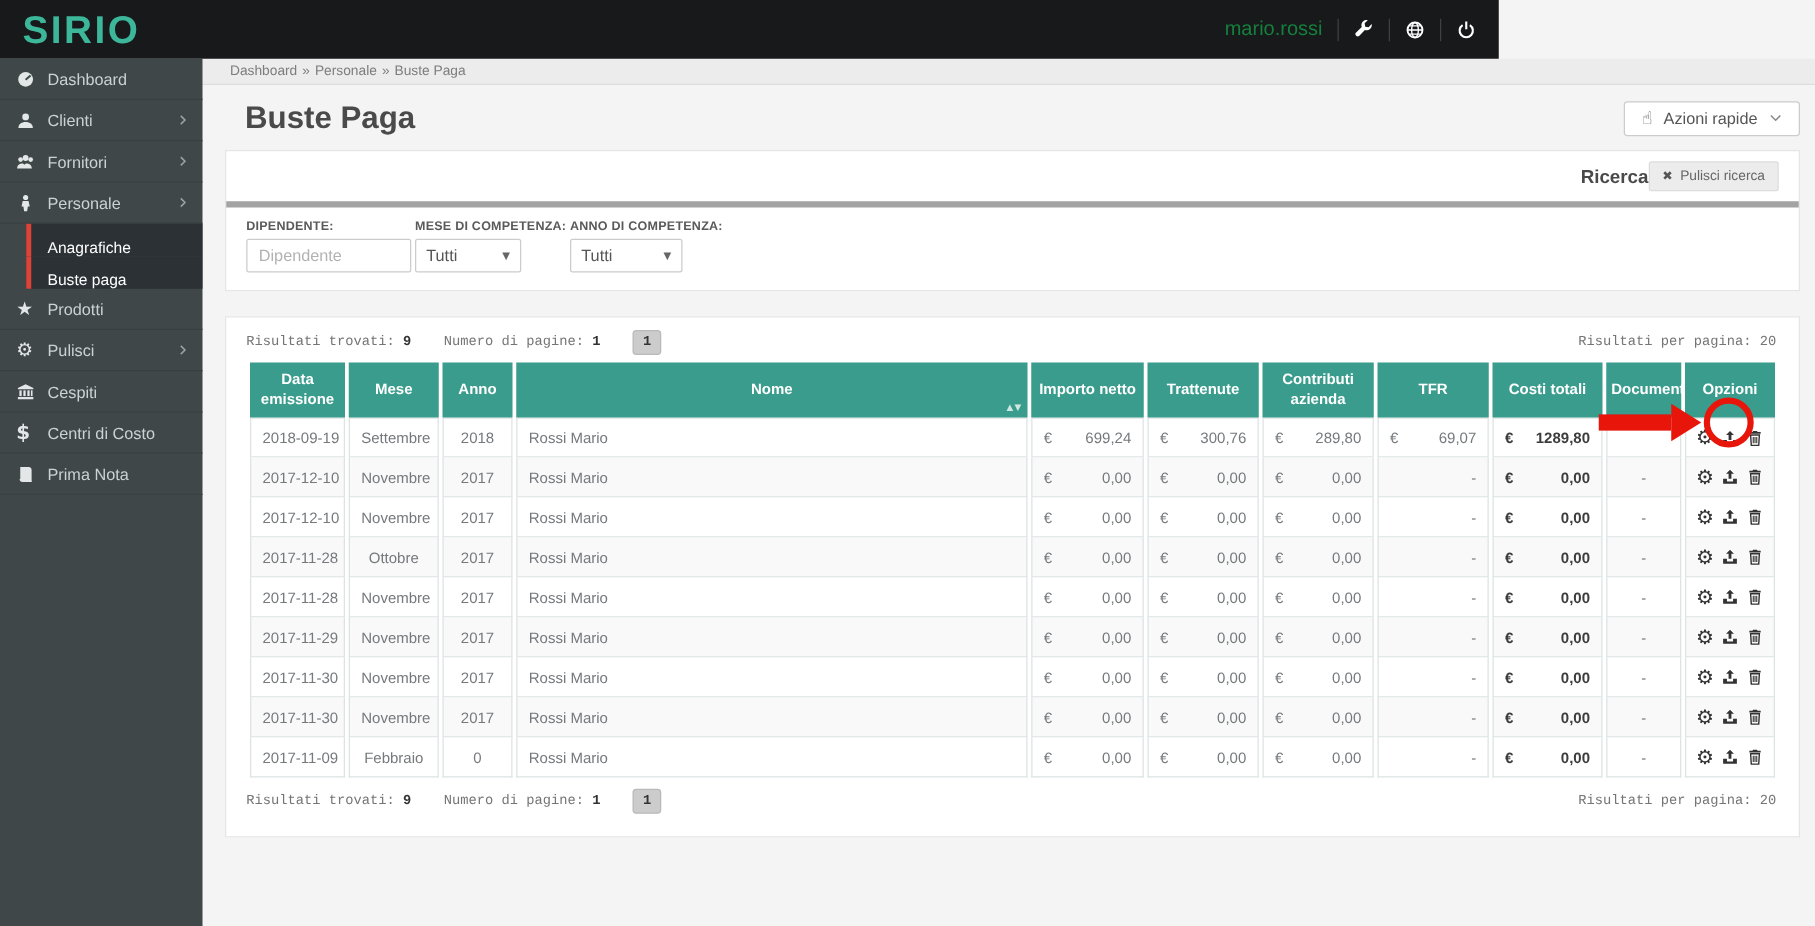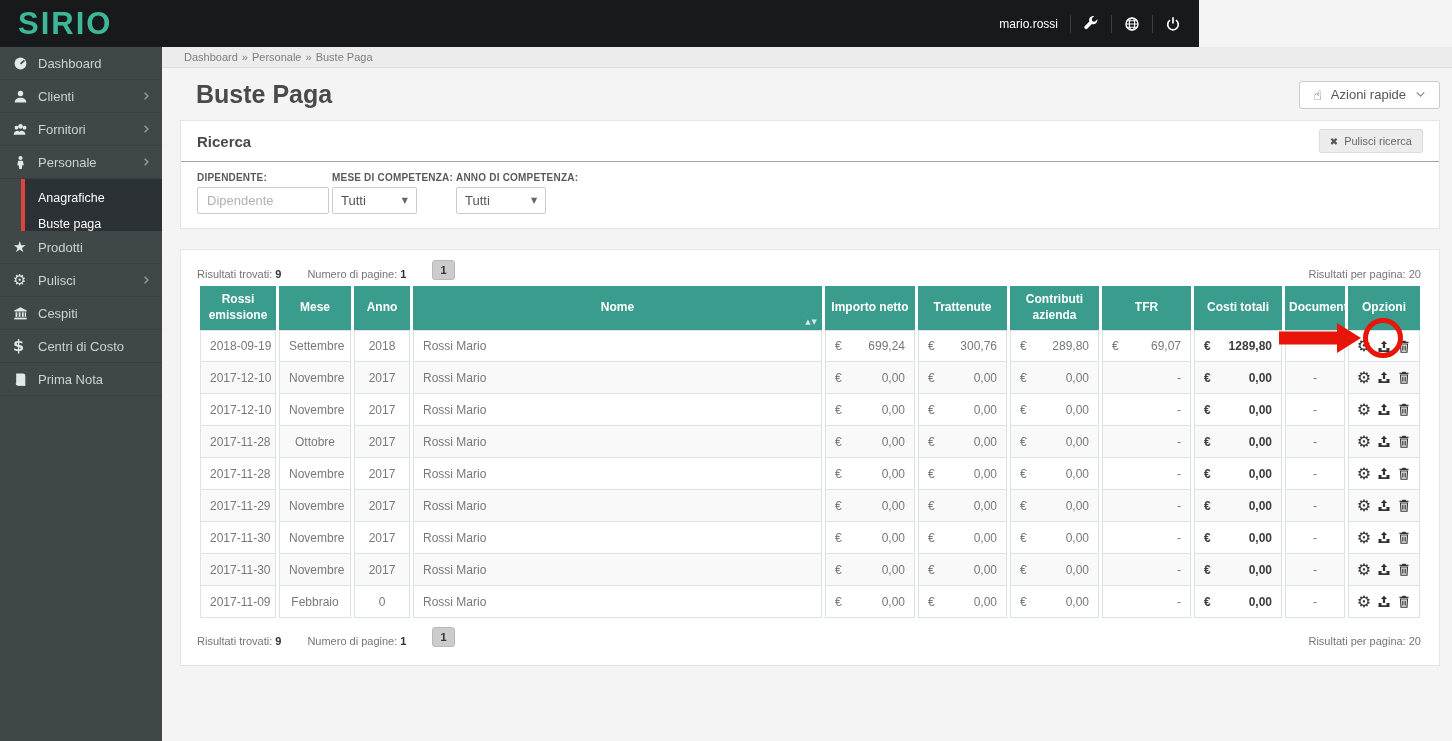--- a/index.html
+++ b/index.html
@@ -10,21 +10,21 @@
     background:#f4f4f4; color:#555;
   }
   svg { display:block; }
 
   
   .topbar { position:absolute; top:0; left:0; width:1199px; height:47px;
     background:#17191a; display:flex; align-items:center; justify-content:space-between;
     padding:0 18px; z-index:30; }
   .logo { font-size:31px; font-weight:bold; color:#3cb79a; letter-spacing:2px; line-height:1; cursor:pointer; }
   .topbar-right { display:flex; align-items:center; color:#fff; }
-  .username { font-size:12px; color:#ffffff; }
+  .username { font-size:16px; color:#15803d; }
   .tb-sep { width:1px; height:18px; background:#3c4142; margin:0 12px; }
   .tb-icon { color:#fff; cursor:pointer; display:flex; align-items:center; }
   .tb-icon svg { width:16px; height:16px; fill:currentColor; }
 
   
   .sidebar { position:absolute; top:47px; left:0; width:162px; height:694px; background:#3f4749; z-index:20; }
   .side-item { height:33px; display:flex; align-items:center; padding:0 10px 0 13px;
     color:#ccd1d2; font-size:13px; border-bottom:1px solid #394042; cursor:pointer; }
   .side-item .ic { width:25px; flex:0 0 25px; display:flex; align-items:center; color:#e3e7e7; }
   .side-item .ic svg { width:15px; height:15px; fill:currentColor; }
@@ -43,41 +43,41 @@
   .bc-sep { margin:0 4px; }
 
   .page-head { display:flex; justify-content:space-between; align-items:center; padding:12px 12px 11px 34px; }
   .page-title { font-size:25px; font-weight:bold; color:#4a4a4a; }
   .btn-quick { background:#fff; border:1px solid #ccc; border-radius:3px; height:28px;
     padding:0 13px; font-size:13px; color:#555; display:flex; align-items:center; gap:9px; cursor:pointer; }
   .btn-quick .hand { font-size:14px; color:#555; font-family:"DejaVu Sans",sans-serif; }
   .btn-quick .chev svg { width:11px; height:11px; color:#888; }
 
   .panel { background:#fff; border:1px solid #e5e5e5; margin:0 12px 0 18px; }
-  .panel-head { display:flex; justify-content:space-between; align-items:center;
-    padding:8px 16px; border-bottom:1px solid #a3a3a3; min-height:38px; }
+  .panel-head { display:flex; justify-content:flex-end; align-items:center;
+    padding:8px 16px; border-bottom:5px solid #a3a3a3; min-height:38px; }
   .panel-title { font-size:15px; font-weight:bold; color:#4a4a4a; }
   .btn-clear { background:#ececec; border:1px solid #dcdcdc; border-radius:2px; font-size:11px;
     color:#666; padding:5px 10px; display:flex; gap:6px; align-items:center; cursor:pointer; }
   .btn-clear .x { font-size:10px; color:#555; font-family:"DejaVu Sans",sans-serif; }
 
   .search-body { padding:10px 16px 14px; display:flex; }
   .field { margin-right:3px; }
   .field label { font-size:10px; font-weight:bold; color:#5a5a5a; display:block; margin-bottom:4px; letter-spacing:.2px; }
   .inp { width:132px; height:27px; border:1px solid #ccc; border-radius:2px; padding:0 9px;
     font-size:13px; color:#555; font-family:inherit; }
   .inp::placeholder { color:#b2b2b2; }
   .select { width:85px; height:27px; border:1px solid #ccc; border-radius:2px; background:#fff;
     display:flex; align-items:center; justify-content:space-between; padding:0 8px;
     font-size:13px; color:#555; cursor:pointer; }
   .select.wide { width:90px; }
   .select .caret { font-size:8px; color:#666; font-family:"DejaVu Sans",sans-serif; }
 
   .results { margin-top:20px; padding:10px 16px 18px; position:relative; }
-  .info-row { display:flex; align-items:flex-end; font-size:11px; color:#757575; }
+  .info-row { display:flex; align-items:center; font-size:11px; color:#757575;font-family:Liberation Mono, monospace; }
   .info-row.bottom { margin-top:9px; }
   .inf { margin-right:26px; }
   .inf b { color:#333; }
   .page-chip { background:#ccc; border:1px solid #b9b9b9; border-radius:3px; font-size:11px;
     font-weight:bold; color:#333; padding:3px 7px; cursor:pointer; }
   .per-page { margin-left:auto; margin-right:2px; }
 
   table.grid { width:100%; table-layout:fixed; border-collapse:separate; border-spacing:3px 0; margin-top:6px; }
   .grid th { background:#3a9c8c; color:#fff; font-size:12px; font-weight:bold; height:44px;
     vertical-align:middle; text-align:center; padding:2px 4px; position:relative; line-height:1.3; }
@@ -305,21 +305,21 @@
         <col style="width:90px">
           <col style="width:89px">
           <col style="width:89px">
           <col style="width:89px">
         <col style="width:88px">
           <col style="width:60px">
           <col style="width:72px">
       </colgroup>
       <thead id="grid-head">
           <tr>
-            <th><span>Rossi emissione</span></th>
+            <th><span>Data emissione</span></th>
             <th><span>Mese</span></th>
             <th><span>Anno</span></th>
             <th><span>Nome</span><span class="sorts">▲▼</span></th>
             <th><span>Importo netto</span></th>
             <th><span>Trattenute</span></th>
             <th><span>Contributi azienda</span></th>
             <th><span>TFR</span></th>
             <th><span>Costi totali</span></th>
             <th><span>Documento</span></th>
             <th><span>Opzioni</span></th>

